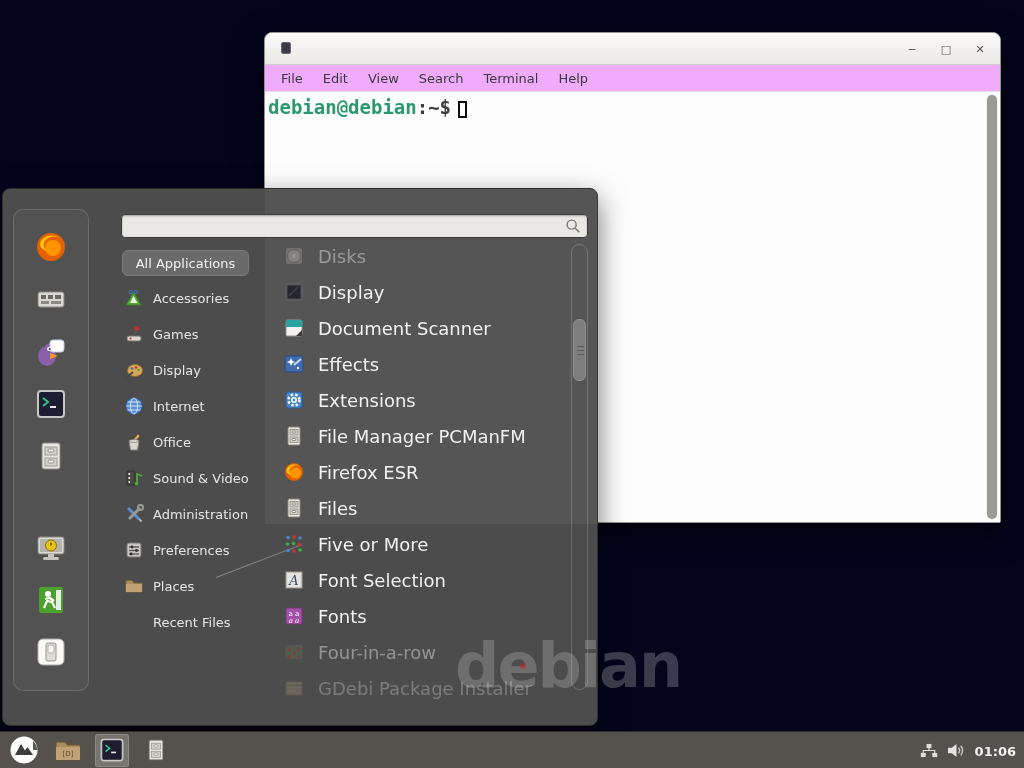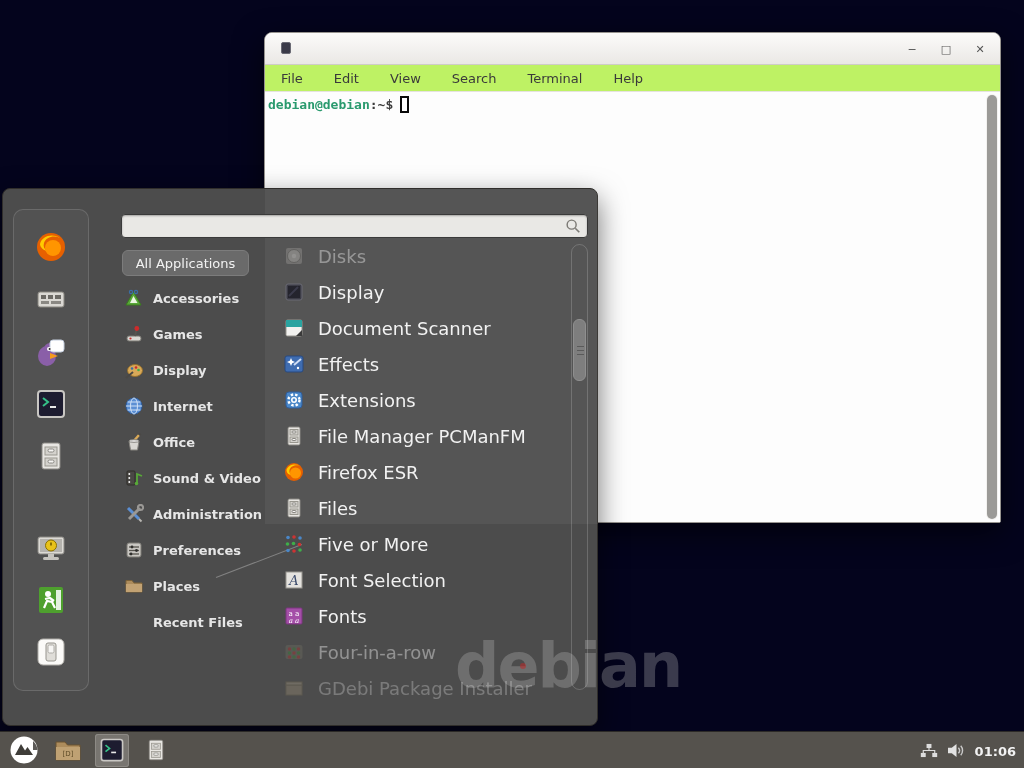--- a/index.html
+++ b/index.html
@@ -12,26 +12,26 @@
     box-shadow:0 10px 30px rgba(0,0,0,.6); }
   .titlebar { height:32px; background:linear-gradient(#fcfbfa,#eae8e5);
     border-bottom:1px solid #cfccc7; border-radius:7px 7px 0 0; position:relative; }
   .title { position:absolute; left:0; right:0; top:7px; text-align:center;
     font-weight:bold; font-size:13px; color:#474747; }
   .tb-mini { position:absolute; left:16px; top:9px; width:10px; height:12px;
     background:#3a3a48; border-radius:2px; border:1px solid #6a6a74; }
   .controls { position:absolute; right:14px; top:0; height:32px; display:flex;
     align-items:center; gap:22px; }
   .wbtn { font-size:11px; color:#555; width:12px; text-align:center; cursor:default; }
-  .menubar { height:27px; background:#bef264; border-bottom:1px solid #e5e3df;
-    display:flex; align-items:center; padding-left:6px;gap:11px; }
+  .menubar { height:27px; background:#f0abfc; border-bottom:1px solid #e5e3df;
+    display:flex; align-items:center; padding-left:6px; }
   .mitem { font-size:13px; color:#3a3a3a; padding:3px 10px; }
   .term-body { position:relative; height:430px; background:#fdfdfd; }
   .prompt { position:absolute; left:3px; top:4px; font-family:"DejaVu Sans Mono",monospace;
-    font-size:13px; font-weight:bold; white-space:pre; }
+    font-size:19px; font-weight:bold; white-space:pre; }
   .p-user { color:#2a9a6e; }
   .p-rest { color:#3c3c3c; }
   .cursor { display:inline-block; width:9px; height:17px; border:2px solid #0a0a0a;
     vertical-align:-4px; margin-left:7px; background:#fff; }
   .term-scroll { position:absolute; right:2px; top:2px; bottom:2px; width:12px;
     background:#f3f2f0; border-radius:6px; }
   .term-thumb { position:absolute; left:1px; right:1px; top:1px; bottom:1px;
     background:#9b9a97; border-radius:5px; }
 
   
@@ -51,21 +51,21 @@
     background:#e9e8e5; border:1px solid #3a3a3a; border-radius:4px;
     box-shadow:inset 0 1px 2px rgba(0,0,0,.3); display:flex; align-items:center; }
   .searchbar input { flex:1; border:none; outline:none; background:transparent;
     font-size:13px; color:#222; padding:0 6px; height:100%; caret-color:#333; }
   .search-glass { width:18px; height:18px; margin-right:5px; flex:none; }
 
   .cats { position:absolute; left:117px; top:61px; width:150px; }
   .cat-all { margin-left:2px; width:127px; height:26px; background:#6a6a6a;
     border:1px solid #7c7c7c; border-radius:6px; color:#f2f2f2; font-size:13px;
     display:flex; align-items:center; justify-content:center; margin-bottom:4px; }
-  .cat-row { height:36px; display:flex; align-items:center; gap:9px; padding-left:4px;font-weight:bold; }
+  .cat-row { height:36px; display:flex; align-items:center; gap:9px; padding-left:4px; }
   .cat-row svg { width:20px; height:20px; flex:none; }
   .cat-label { font-size:13px; color:#e6e6e6; }
   .cat-spacer { width:20px; height:20px; flex:none; }
 
   .apps { position:absolute; left:266px; top:49px; width:302px; height:468px;
     overflow:hidden; }
   .app-row { height:36px; display:flex; align-items:center; gap:13px; padding-left:14px; }
   .app-row svg { width:22px; height:22px; flex:none; }
   .app-label { font-size:18px; color:#f2f2f2; }
   .dim { opacity:.42; }

